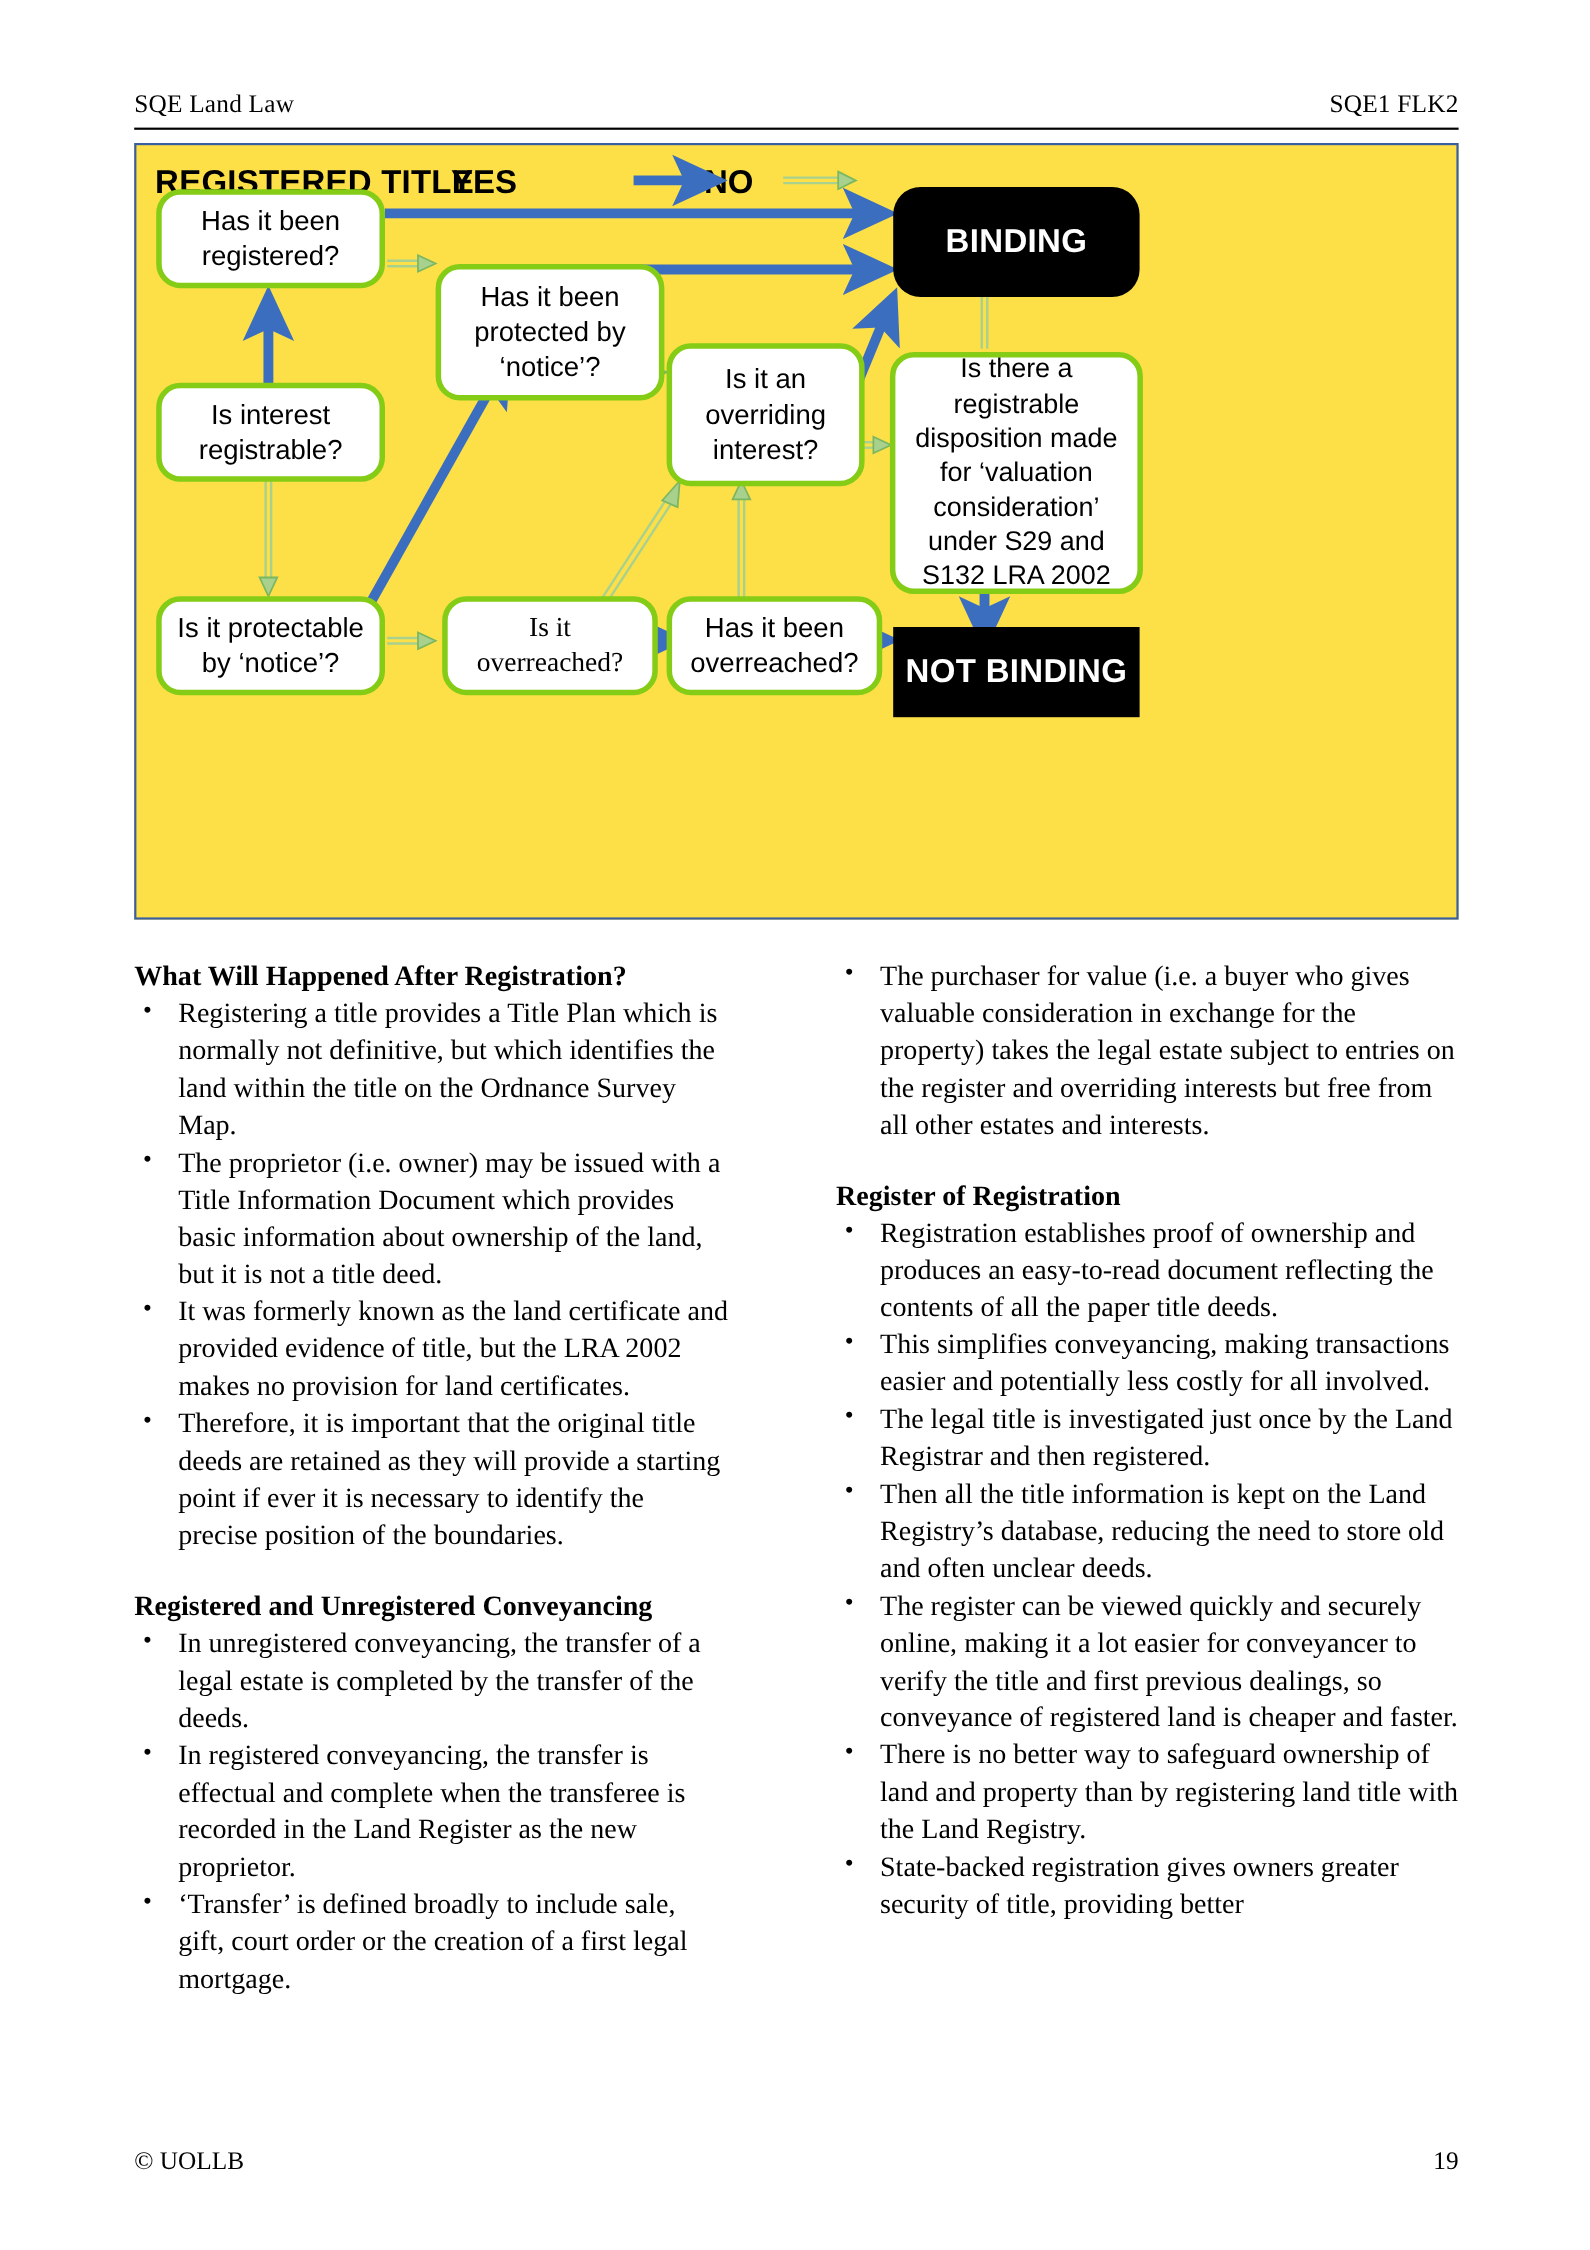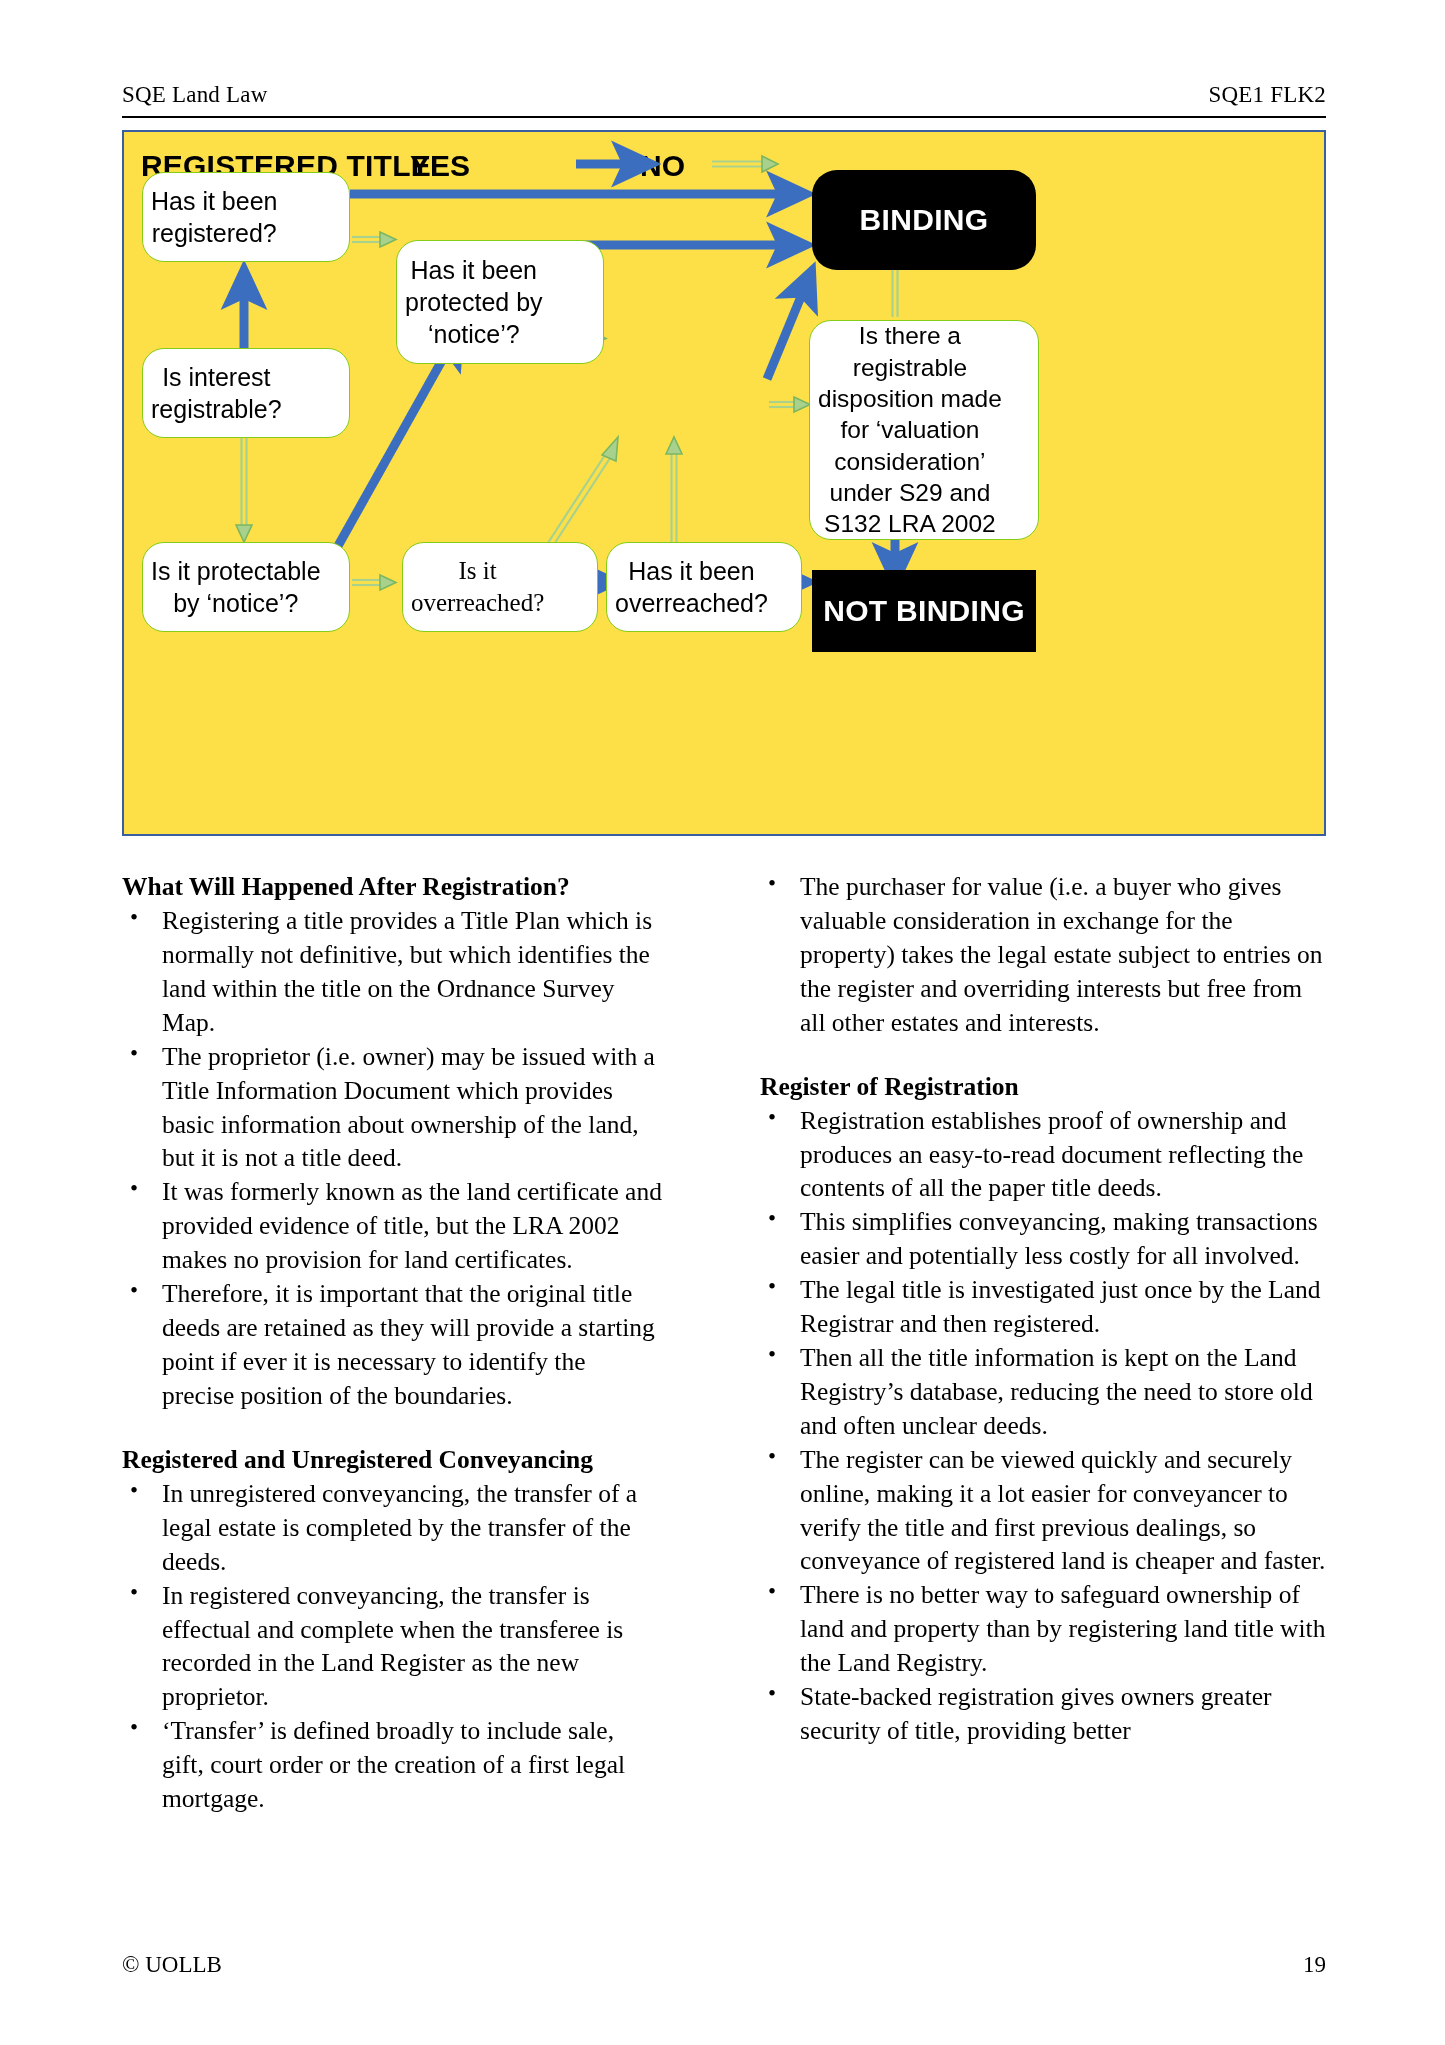--- a/index.html
+++ b/index.html
@@ -95,25 +95,26 @@
     left: 0; top: 0;
     width: 1200px;
     height: 702px;
     pointer-events: none;
   }
 
   
   .node {
     position: absolute;
     box-sizing: border-box;
-    border: 1px solid #84cc16;
+    border: 5px solid #84cc16;
     border-radius: 22px;
     background: #fff;
     display: flex;
     align-items: center;
+    justify-content: center;
     text-align: center;
     font-family: "Liberation Sans", "DejaVu Sans", sans-serif;
     font-size: 25px;
     line-height: 1.28;
     color: #000;
     padding: 2px 8px;
     z-index: 3;
   }
   .node.small { font-size: 24.5px; }
 
@@ -296,20 +297,23 @@
         </div>
 
       <div class="node" style="left:272px; top:108px; width:208px; height:124px;">
           <span>Has it been<br>protected by<br>‘notice’?</span>
         </div>
 
       <div class="node" style="left:278px; top:410px; width:196px; height:90px;font-family:Liberation Serif, serif;">
           <span>Is it<br>overreached?</span>
         </div>
 
+      <div class="node" style="left:482px; top:180px; width:180px; height:130px;">
+          <span>Is it an<br>overriding<br>interest?</span>
+        </div>
 
       <div class="node" style="left:482px; top:410px; width:196px; height:90px;">
           <span>Has it been<br>overreached?</span>
         </div>
 
       <div class="node small" style="left:685px; top:188px; width:230px; height:220px;">
           <span>Is there a<br>registrable<br>disposition made<br>for ‘valuation<br>consideration’<br>under S29 and<br>S132 LRA 2002</span>
         </div>
 
       <div class="terminal" style="left:688px; top:38px;  width:224px; height:100px;border-radius:25px;">BINDING</div>

